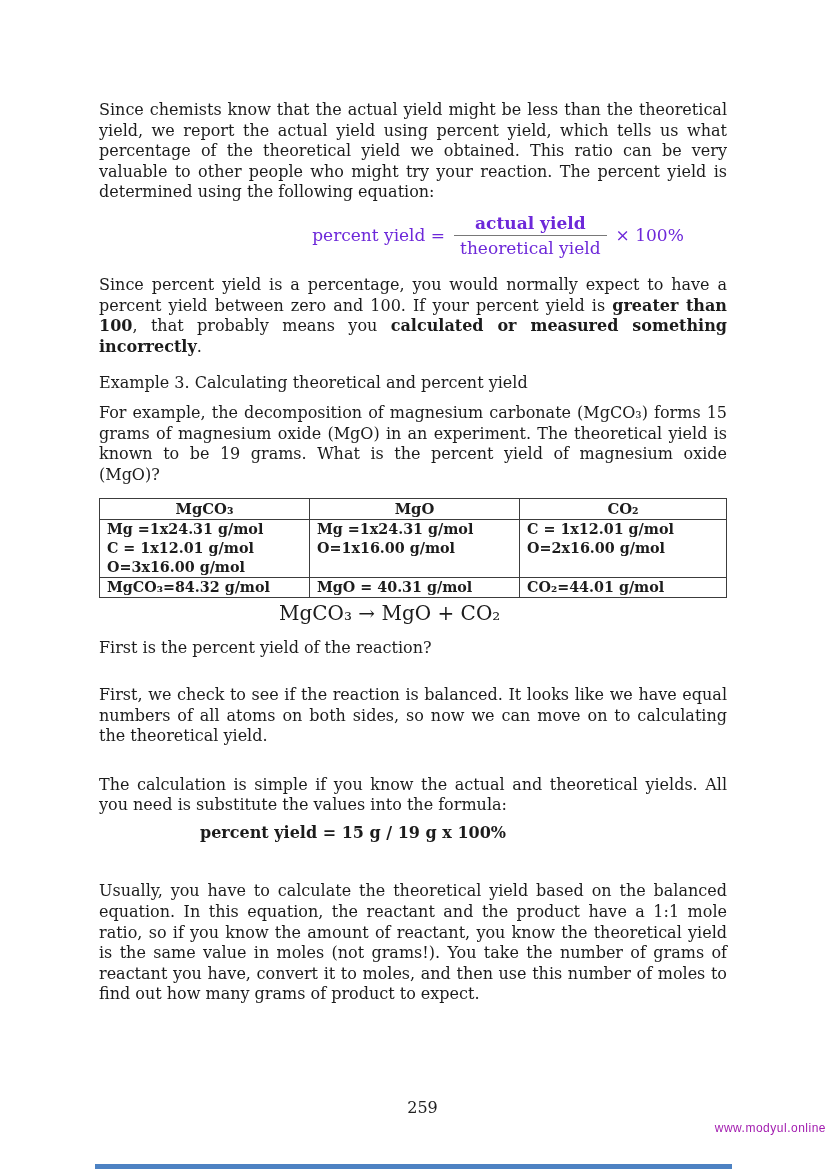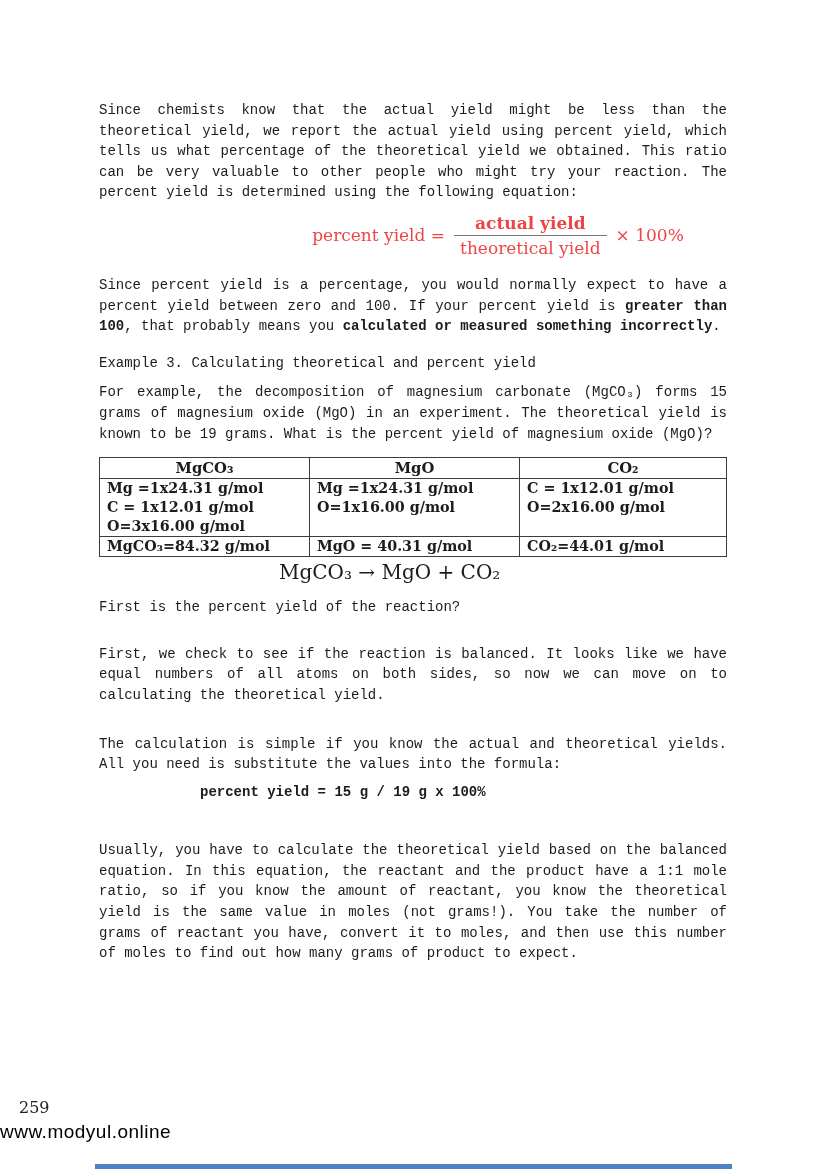--- a/index.html
+++ b/index.html
@@ -11,34 +11,33 @@
     font-family:"DejaVu Serif","Liberation Serif",serif;
     color:#1c1c1c;
   }
   .doc{
     position:absolute;
     left:99px;top:100px;
     width:628px;
   }
   .doc p{
     margin:0;
-    font-size:14px;
+    font-size:16px;
     line-height:20.6px;
     text-align:justify;
-    font-family:Liberation Mono, monospace;
   }
   .b{font-weight:bold;}
 
   
   .equation{
     display:flex;
     justify-content:center;
     align-items:center;
     gap:9px;
-    color:#ef4444;
+    color:#6d28d9;
     font-size:17px;
     margin:10px 0 17px 0;
     transform:translateX(85px);
     width:fit-content;
     margin-left:auto;margin-right:auto;
   }
   .frac{display:inline-flex;flex-direction:column;text-align:center;}
   .frac .num{display:block;padding:0 6px 2px 6px;border-bottom:1.5px solid #787878;font-weight:bold;}
   .frac .den{display:block;padding:2px 6px 0 6px;}
 
@@ -81,34 +80,34 @@
     text-align:left;
   }
   .formula-line.first{margin-top:7px;}
   .formula-line.second{margin-top:11.5px;}
   .closing{margin-top:38px !important;}
 
   .page-number{
     position:absolute;
     left:0;right:0;
     top:1098px;
-    text-align:left;
+    text-align:center;
     font-size:16px;
     color:#222;
     padding-left:19px;
   }
   .watermark{
     position:absolute;
     left:0;right:0;
     top:1121px;
-    text-align:left;
+    text-align:right;
     font-family:"Liberation Sans","DejaVu Sans",sans-serif;
-    font-size:19px;
+    font-size:12px;
     letter-spacing:0.5px;
-    color:#000000;
+    color:#a21caf;
   }
   .footer-bar{
     position:absolute;
     left:95px;
     bottom:0;
     width:637px;
     height:5px;
   }
 </style>
 </head>

